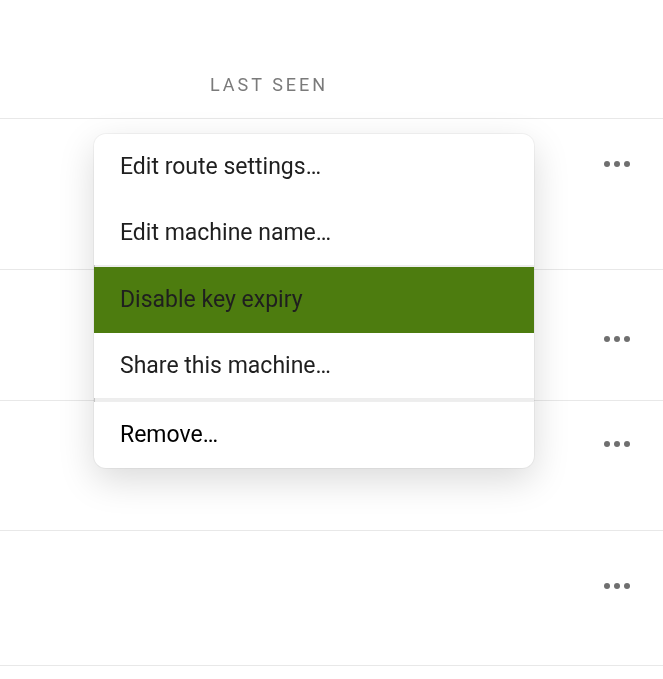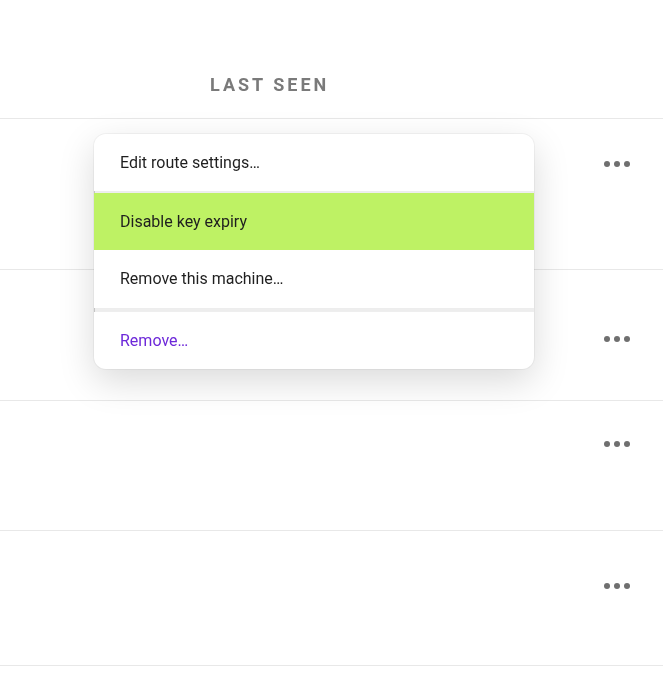--- a/index.html
+++ b/index.html
@@ -12,21 +12,21 @@
       overflow: hidden;
       color: #222;
     }
 
     
     .col-header {
       position: absolute;
       top: 74px;
       left: 210px;
       font-size: 18px;
-      font-weight: 700;
+      font-weight: 400;
       letter-spacing: 3px;
       color: #7a7a7a;
       text-transform: uppercase;
     }
 
     
     .rows {
       position: absolute;
       top: 118px;
       left: 0;
@@ -66,35 +66,35 @@
       left: 94px;
       width: 440px;
       background: #fff;
       border-radius: 12px;
       box-shadow: 0 12px 36px rgba(0,0,0,0.15), 0 0 0 1px rgba(0,0,0,0.04);
       overflow: hidden;
       z-index: 10;
     }
     .menu-item {
       padding: 19px 26px;
-      font-size: 16px;
+      font-size: 23px;
       line-height: 1.2;
       color: #1f1f1f;
       cursor: pointer;
       position: relative;
     }
     .menu-item.hovered {
-      background: #bef264;
+      background: #4d7c0f;
     }
     .menu-divider {
       border-top: 1px solid #ededed;
       margin: 0;
     }
     .menu-item.danger {
-      color: #6d28d9;
+      color: #000000;
     }
   </style>
 </head>
 <body>
 
 <div class="col-header">LAST SEEN</div>
 
 <div class="rows">
   <div class="row">
     <div class="kebab">
@@ -139,25 +139,28 @@
           </svg>
       </span>
     </div>
   </div>
 </div>
 
 <div class="menu">
   <div class="menu-item">
     <span>Edit route settings…</span>
   </div>
+  <div class="menu-item">
+    <span>Edit machine name…</span>
+  </div>
   <hr class="menu-divider">
   <div class="menu-item hovered">
     <span>Disable key expiry</span>
   </div>
   <div class="menu-item">
-    <span>Remove this machine…</span>
+    <span>Share this machine…</span>
   </div>
   <hr class="menu-divider">
   <hr class="menu-divider">
   <div class="menu-item danger">
     <span>Remove…</span>
   </div>
 </div>
 
 </body></html>

